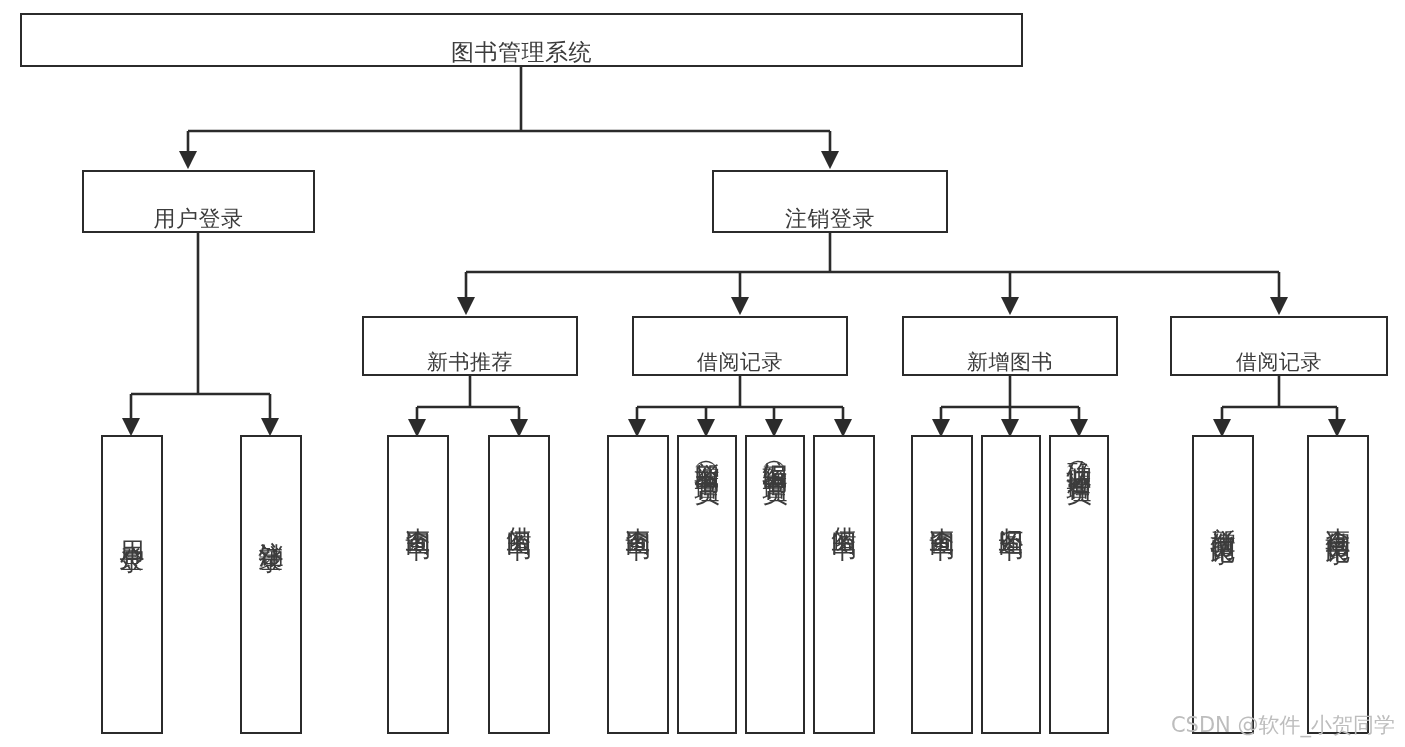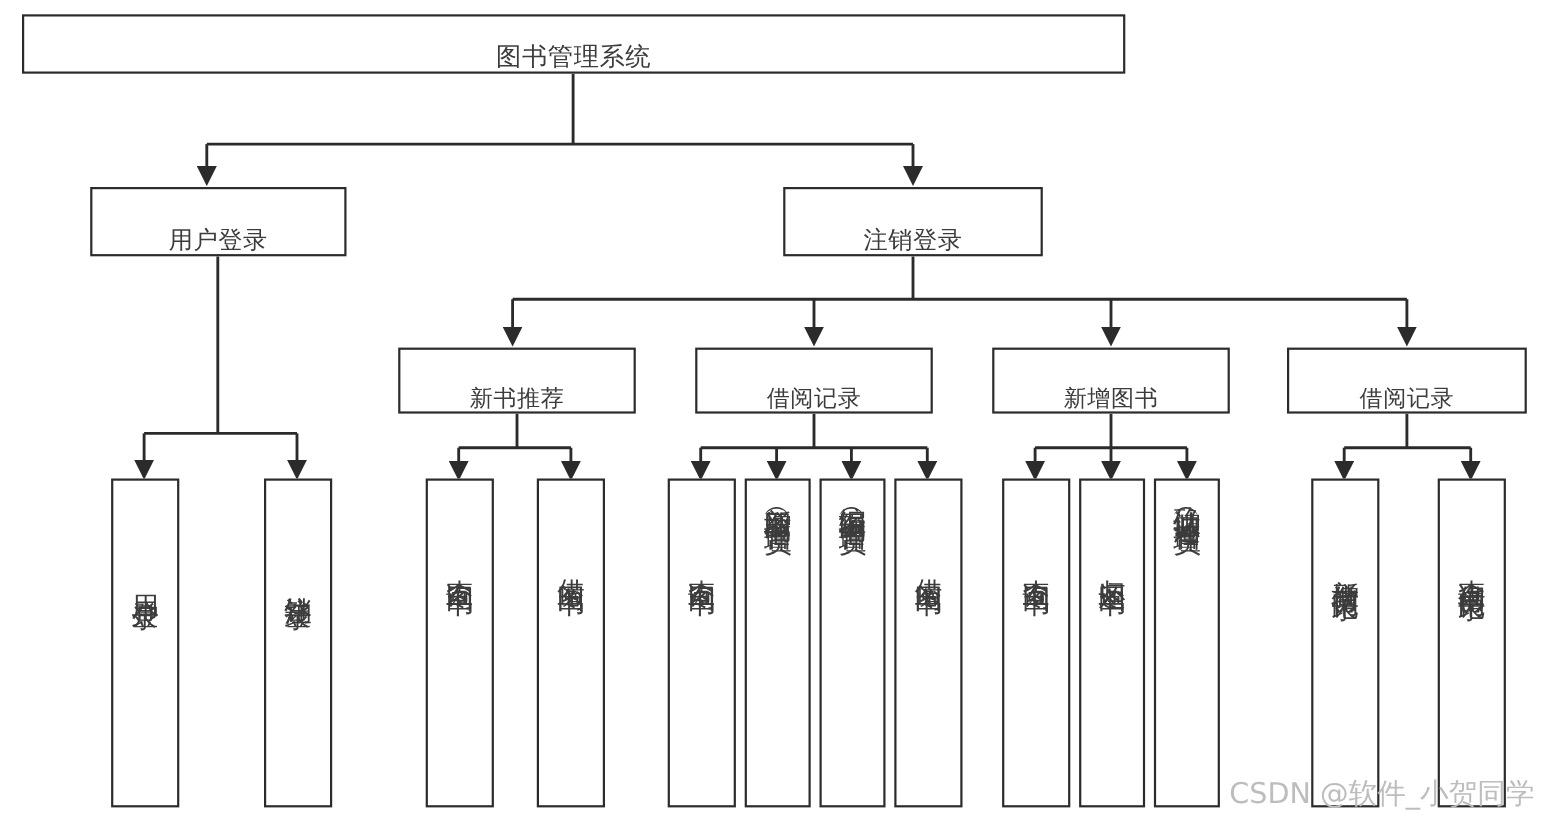--- a/index.html
+++ b/index.html
@@ -62,21 +62,21 @@
     text-align: left;
   }
   .node.leaf.tall-text { padding-top: 4px; }
   .node.leaf.mid-text { padding-top: 70px; }
   .node.leaf.low-text { padding-top: 84px; }
 
   #watermark {
     position: absolute;
     right: 10px;
     bottom: 8px;
-    font-size: 26px;
+    font-size: 21px;
     color: #bdbdbd;
     white-space: nowrap;
     z-index: 5;
     font-family: "DejaVu Sans", "Liberation Sans", sans-serif;
   }
 </style>
 </head>
 <body>
 
 <div id="diagram-root">

